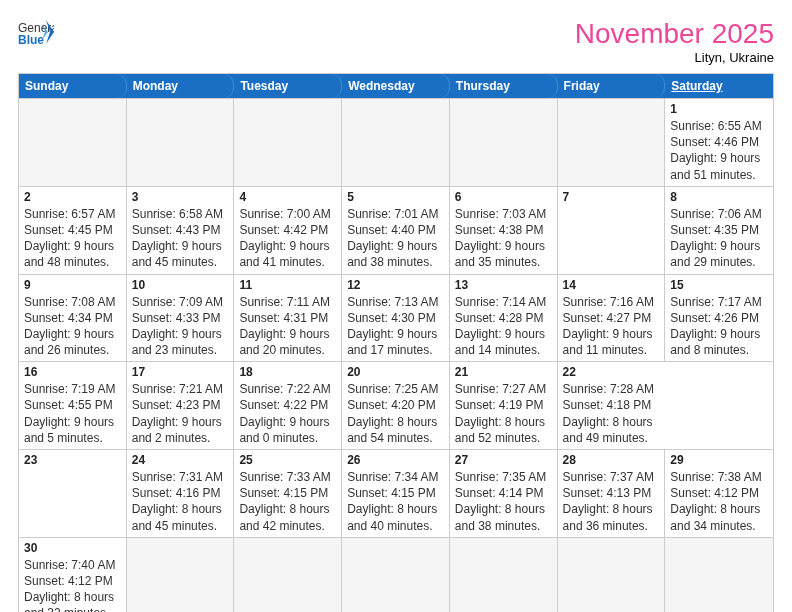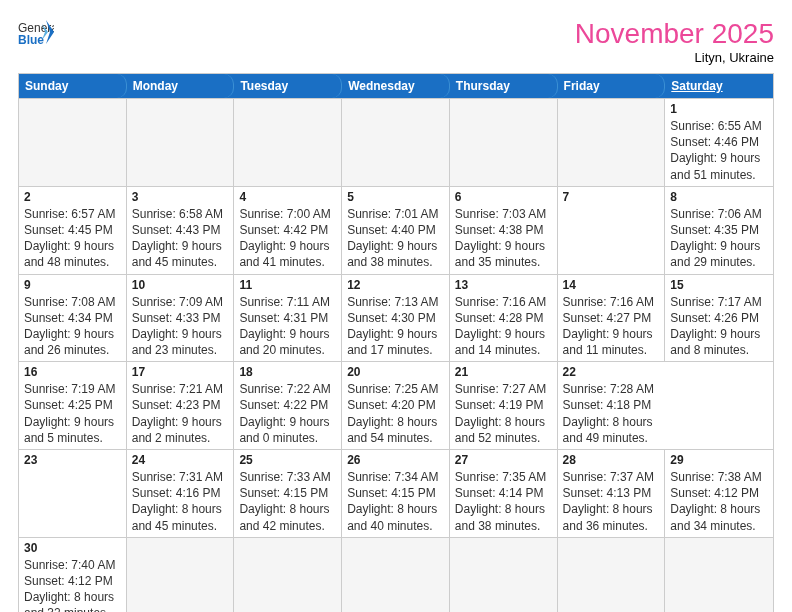--- a/index.html
+++ b/index.html
@@ -216,21 +216,21 @@
           </div>
           <div class="cal-cell">
             <span class="day-num">12</span>
             <div class="day-info">Sunrise: 7:13 AM
 Sunset: 4:30 PM
 Daylight: 9 hours
 and 17 minutes.</div>
           </div>
           <div class="cal-cell">
             <span class="day-num">13</span>
-            <div class="day-info">Sunrise: 7:16 AM
+            <div class="day-info">Sunrise: 7:14 AM
 Sunset: 4:28 PM
 Daylight: 9 hours
 and 14 minutes.</div>
           </div>
           <div class="cal-cell">
             <span class="day-num">14</span>
             <div class="day-info">Sunrise: 7:16 AM
 Sunset: 4:27 PM
 Daylight: 9 hours
 and 11 minutes.</div>
@@ -240,21 +240,21 @@
             <div class="day-info">Sunrise: 7:17 AM
 Sunset: 4:26 PM
 Daylight: 9 hours
 and 8 minutes.</div>
           </div>
         </div>
         <div class="cal-row">
           <div class="cal-cell">
             <span class="day-num">16</span>
             <div class="day-info">Sunrise: 7:19 AM
-Sunset: 4:25 PM
+Sunset: 4:55 PM
 Daylight: 9 hours
 and 5 minutes.</div>
           </div>
           <div class="cal-cell">
             <span class="day-num">17</span>
             <div class="day-info">Sunrise: 7:21 AM
 Sunset: 4:23 PM
 Daylight: 9 hours
 and 2 minutes.</div>
           </div>

